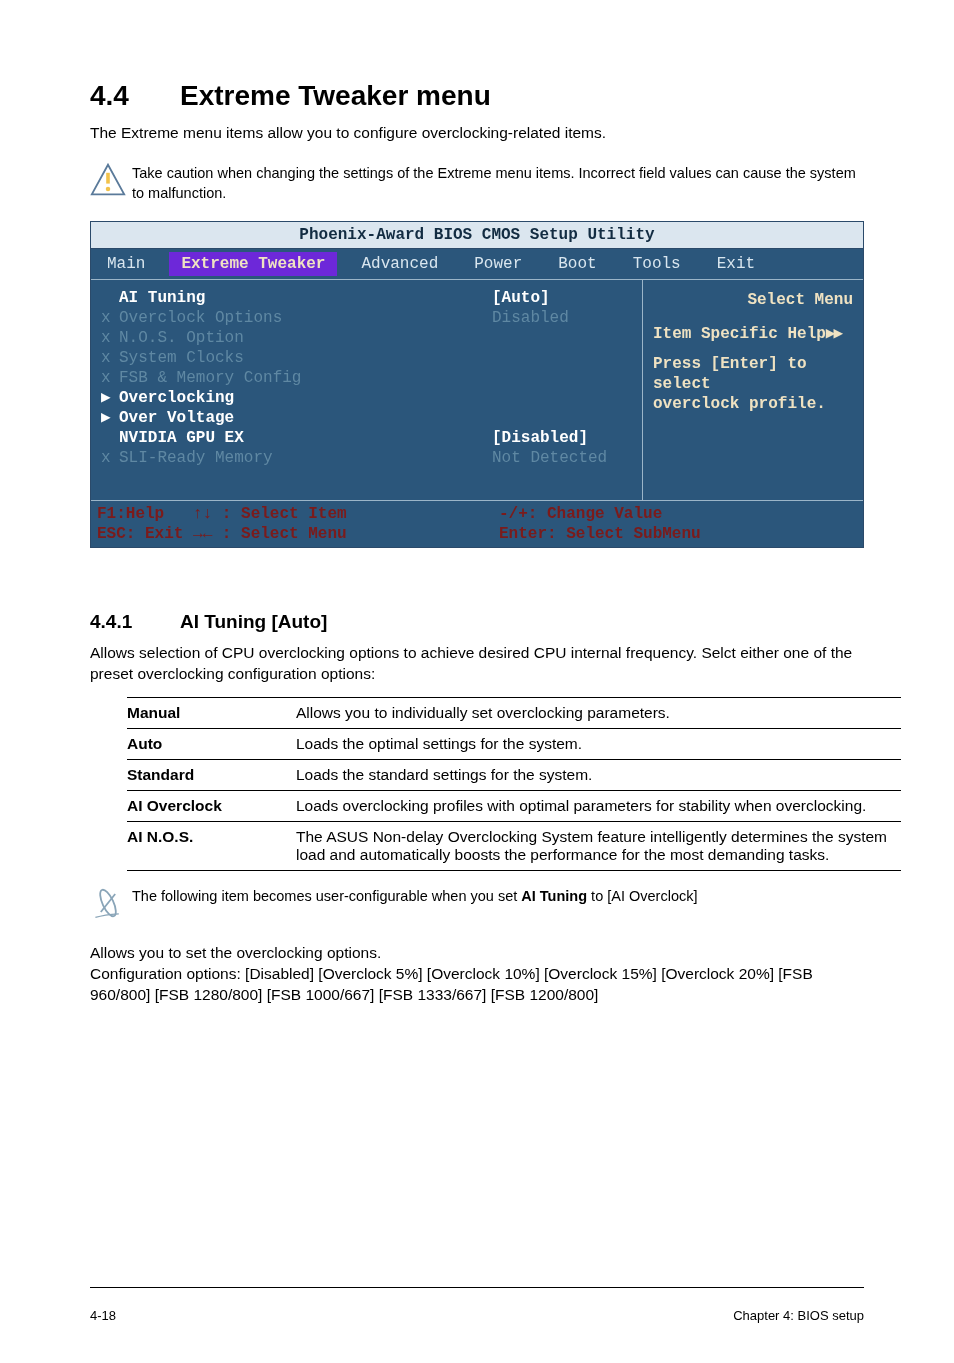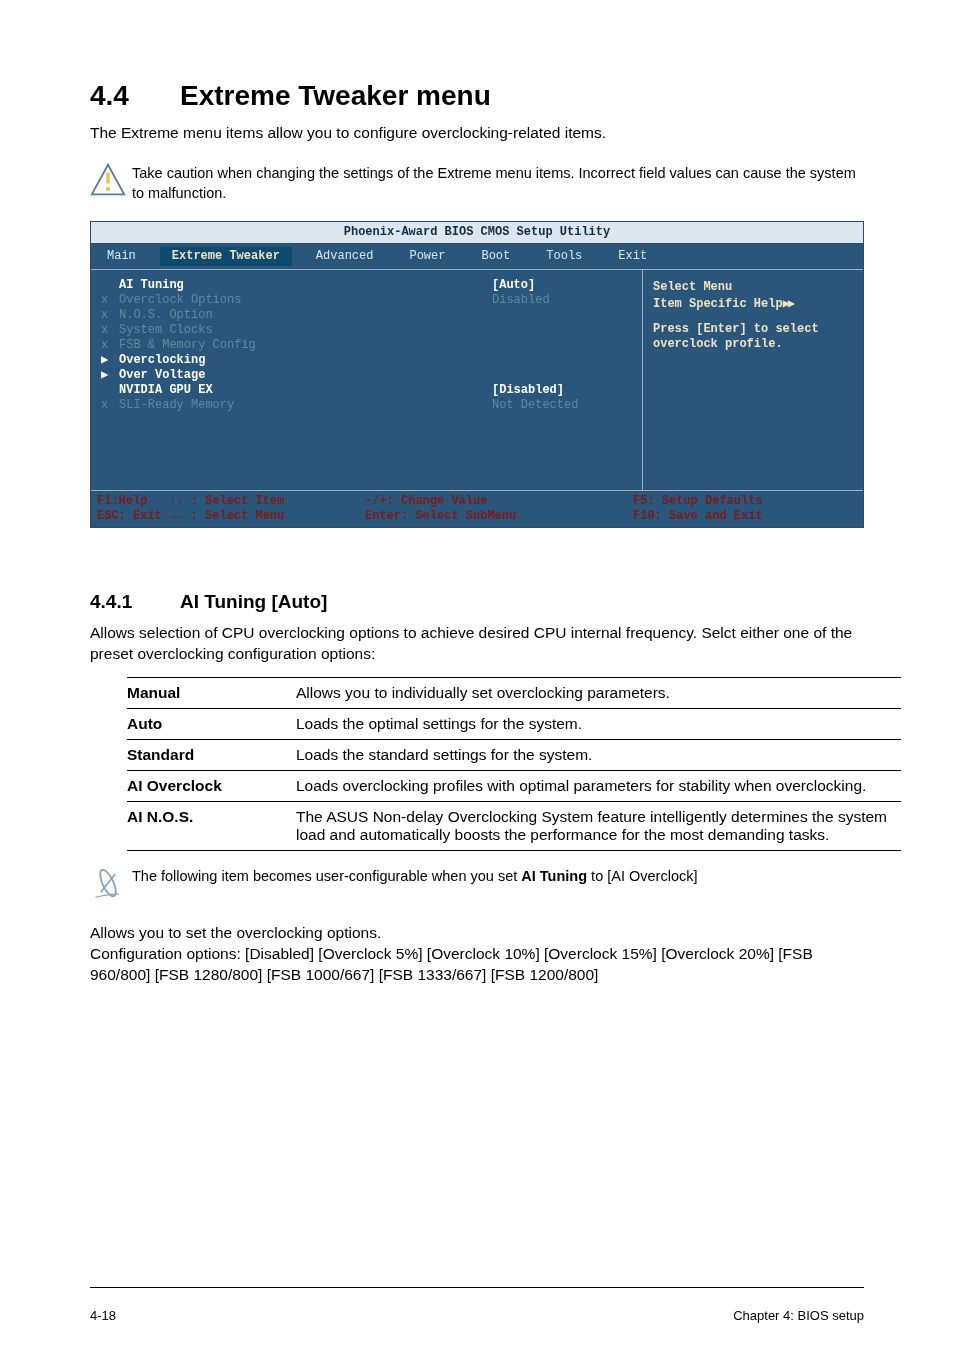--- a/index.html
+++ b/index.html
@@ -30,21 +30,21 @@
     align-items: flex-start;
     gap: 6px;
     margin: 4px 0 18px 0;
   }
   .callout .text { font-size: 14.5px; line-height: 1.35; padding-top: 2px; flex: 1; }
   .icon-warn svg { width: 36px; height: 36px; }
   .icon-note svg { width: 36px; height: 36px; }
   .bios {
     font-family: "Courier New", monospace;
     border: 1px solid #2b4a6a;
-    font-size: 12px;
+    font-size: 16px;
     line-height: 1.25;
     background: #2b567b;
     color: #d9e6ef;
   }
   .bios .titlebar {
     background: #dbe6ef;
     color: #122c42;
     font-weight: bold;
     text-align: center;
     padding: 3px 0;
@@ -52,29 +52,29 @@
   }
   .bios .menubar {
     background: #2b567b;
     color: #d9e6ef;
     padding: 3px 4px 3px 4px;
     border-bottom: 1px solid #9bb5c8;
     display: flex;
     gap: 12px;
   }
   .bios .menubar span { padding: 2px 12px; }
-  .bios .menubar .active { background: #0c4a6e; color: #efe2c2; font-weight: bold; }
+  .bios .menubar .active { background: #6d28d9; color: #efe2c2; font-weight: bold; }
   .bios .body {
     display: flex;
     min-height: 220px;
     border-bottom: 1px solid #9bb5c8;
   }
   .bios .left { flex: 1; padding: 8px 10px 30px 10px; border-right: 1px solid #9bb5c8; }
   .bios .right { width: 200px; padding: 10px 10px; color: #efe2c2; font-weight: bold; }
-  .bios .right .top { text-align: left; margin-bottom: 2px; }
+  .bios .right .top { text-align: right; margin-bottom: 14px; }
   .bios .row { display: flex; }
   .bios .row .marker { width: 18px; }
   .bios .row .label { flex: 1; }
   .bios .row .value { width: 140px; }
   .bios .bright { color: #ffffff; font-weight: bold; }
   .bios .dim { color: #5f88a3; }
   .bios .footbar { display: flex; padding: 3px 6px; gap: 44px; }
   .bios .footbar .col { flex: 1; }
   .bios .footbar .highlight { color: #7b1b1b; font-weight: bold; }
   .bios .footbar { background: #2b567b; }
@@ -192,24 +192,20 @@
     </div>
     <div class="footbar">
       <div class="col">
         <div><span class="highlight">F1:Help</span>&nbsp;&nbsp;&nbsp;<span class="highlight">↑↓ : Select Item</span></div>
         <div><span class="highlight">ESC: Exit</span>&nbsp;<span class="highlight">→← : Select Menu</span></div>
       </div>
       <div class="col">
         <div class="highlight">-/+: Change Value</div>
         <div class="highlight">Enter: Select SubMenu</div>
       </div>
-      <div class="col">
-        <div class="highlight">F5: Setup Defaults</div>
-        <div class="highlight">F10: Save and Exit</div>
-      </div>
     </div>
   </div>
 
   <h2>
     <span class="num">4.4.1</span><span>AI Tuning [Auto]</span>
   </h2>
 
   <p class="para">Allows selection of CPU overclocking options to achieve desired CPU internal frequency. Selct either one of the preset overclocking configuration options:</p>
 
   <table class="opts">

